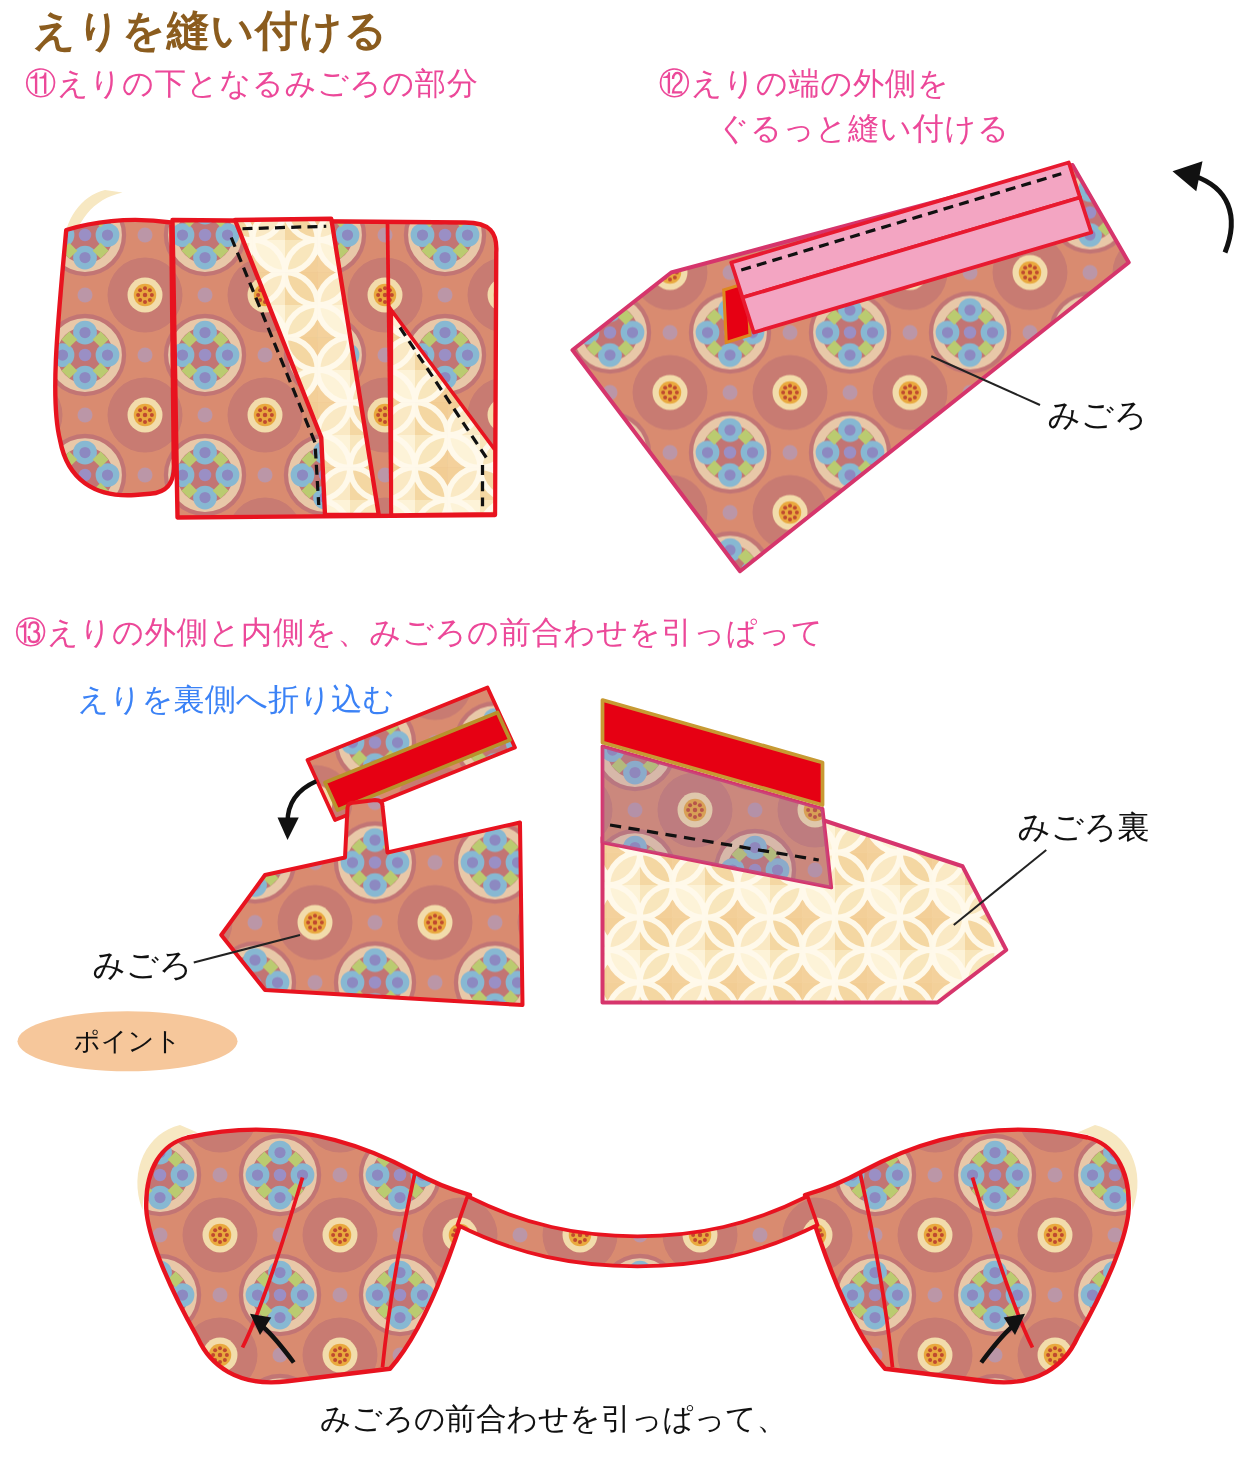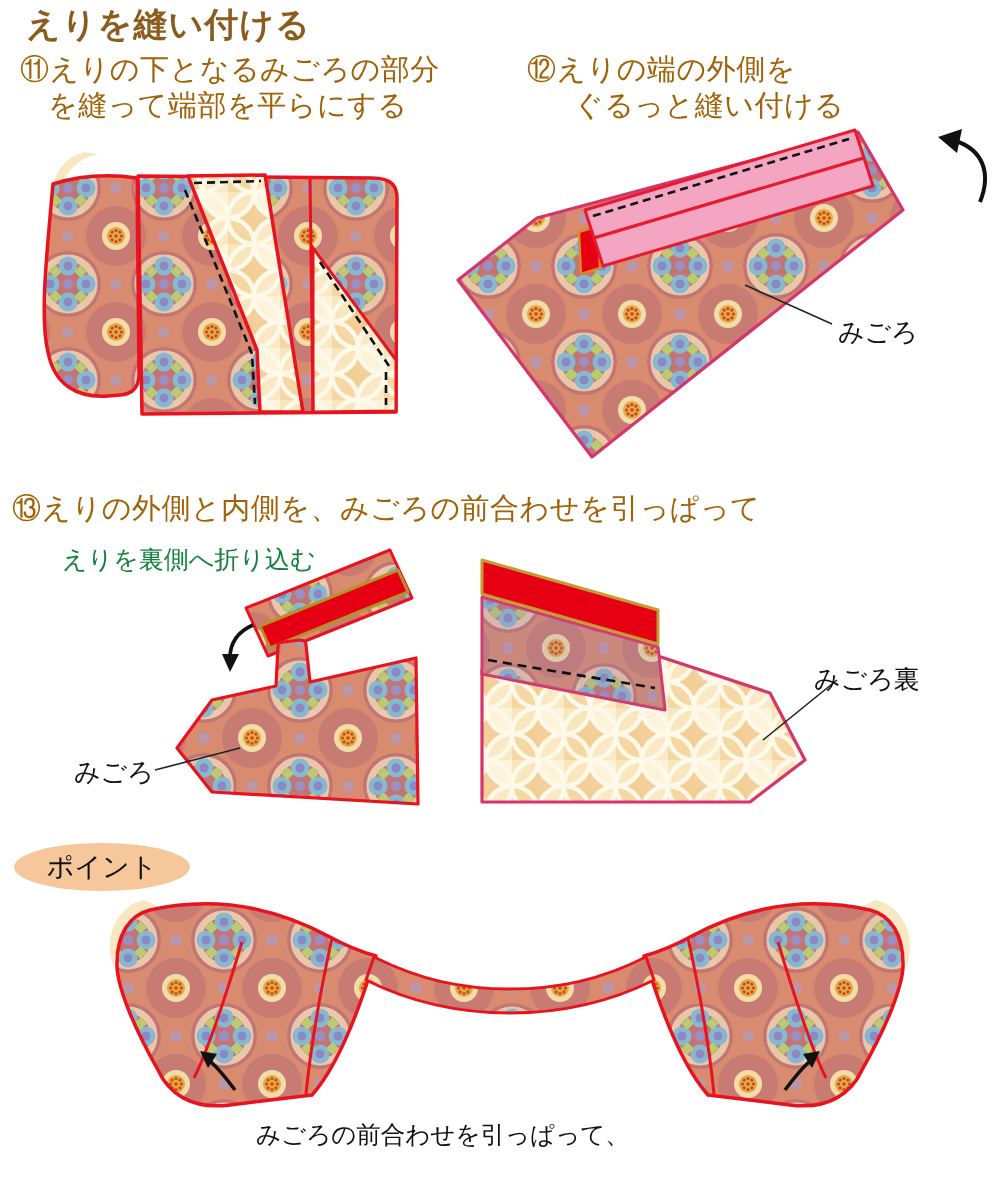--- a/index.html
+++ b/index.html
@@ -5,27 +5,27 @@
   html,body{margin:0;padding:0;background:#ffffff;}
   .canvas{
     position:relative;width:1000px;height:1180px;background:#ffffff;
     font-family:"Liberation Sans","DejaVu Sans",sans-serif;overflow:hidden;
   }
   .abs{position:absolute;}
   .title{
     left:26px;top:2px;font-size:34px;font-weight:bold;color:#8b5c1e;
     letter-spacing:1px;margin:0;
   }
-  .step{font-size:29px;color:#a16207;letter-spacing:0.5px;white-space:nowrap;text-align:center;}
-  .note{font-size:25px;color:#15803d;white-space:nowrap;font-family:Liberation Serif, serif;}
+  .step{font-size:25px;color:#ec4899;letter-spacing:0.5px;white-space:nowrap;text-align:center;}
+  .note{font-size:25px;color:#3b82f6;white-space:nowrap;font-family:Liberation Serif, serif;}
   .lbl{font-size:26px;color:#111;white-space:nowrap;text-align:center;}
   .badge{
-    left:14px;top:843px;width:176px;height:48px;background:#f6c79b;
+    left:14px;top:809px;width:176px;height:48px;background:#f6c79b;
     border-radius:50%;display:flex;align-items:center;justify-content:center;
-    font-size:27px;color:#111;
+    font-size:21px;color:#111;
   }
   .cap{font-size:24.5px;color:#111;white-space:nowrap;text-align:right;}
   svg{display:block;}
 </style>
 </head>
 <body>
 
 <div class="canvas">
 
   <svg width="0" height="0" style="position:absolute" aria-hidden="true">
@@ -98,21 +98,20 @@
             <circle cx="52" cy="52" r="26"></circle>
           <circle cx="26" cy="26" r="26"></circle>
         </g>
       </pattern>
     </defs>
   </svg>
 
   <h1 class="abs title">えりを縫い付ける</h1>
 
   <div class="abs step" style="left:20px;top:50px">⑪えりの下となるみごろの部分</div>
-  <div class="abs step" style="left:48px;top:86px">を縫って端部を平らにする</div>
   <div class="abs step" style="left:527px;top:50px">⑫えりの端の外側を</div>
   <div class="abs step" style="left:574px;top:86px">ぐるっと縫い付ける</div>
   <div class="abs step" style="left:12px;top:489px">⑬えりの外側と内側を、みごろの前合わせを引っぱって</div>
   <div class="abs note" style="left:62px;top:543px">えりを裏側へ折り込む</div>
 
   <svg class="abs" style="left:20px;top:140px" width="400" height="325" viewBox="0 0 400 325">
 
     <path d="M118,36 L352,38 C372,38 378,46 377,62 L376,272 L122,274 Z" fill="url(#floral)" stroke="#e8131f" stroke-width="3.5" stroke-linejoin="round"></path>
 
     <path d="M293,108 L376,220 L376,271 L293,272 Z" fill="url(#shippo)" stroke="#e8131f" stroke-width="3"></path>
@@ -169,21 +168,21 @@
     <path d="M22,118 L198,104 L310,141 L345,208 L290,250 L22,250 Z" fill="url(#shippo)" stroke="#d6356c" stroke-width="3.2" stroke-linejoin="round"></path>
 
     <path d="M22,45 L198,95 L205,158 L22,122 Z" fill="url(#floral)" stroke="#d6356c" stroke-width="3" stroke-linejoin="round"></path>
     <path d="M22,45 L198,95 L205,158 L22,122 Z" fill="#9b7fae" opacity="0.22"></path>
     <path d="M28,108 L195,136" stroke="#111" stroke-width="2.6" stroke-dasharray="9 6" fill="none"></path>
 
     <path d="M22,8 L198,58 L198,92 L22,42 Z" fill="#e60013" stroke="#c79a33" stroke-width="3" stroke-linejoin="round"></path>
 
     <path d="M377,128 L303,188" stroke="#222" stroke-width="1.6" fill="none"></path>
   </svg>
-  <div class="abs lbl" style="left:814px;top:662px">みごろ裏</div>
+  <div class="abs lbl" style="left:814px;top:644px">みごろ裏</div>
 
   <div class="abs badge">
     <span>ポイント</span>
   </div>
 
   <svg class="abs" style="left:80px;top:892px" width="860" height="220" viewBox="0 0 860 220">
     <g id="wingL">
       <path d="M78,14 C50,18 36,42 34,76 C22,44 38,14 64,8 Z" fill="#f7e8c2"></path>
       <path d="M70,18 C140,2 200,18 250,45 C268,55 282,60 296,64 L284,100 C265,155 248,185 232,203 L150,213 C110,218 88,200 78,178 C52,132 38,95 37,75 C36,42 50,23 70,18 Z" fill="url(#floral)" stroke="#e8131f" stroke-width="3.5" stroke-linejoin="round"></path>
       <path d="M162,50 C144,110 128,158 114,186" stroke="#e8131f" stroke-width="3" fill="none"></path>

